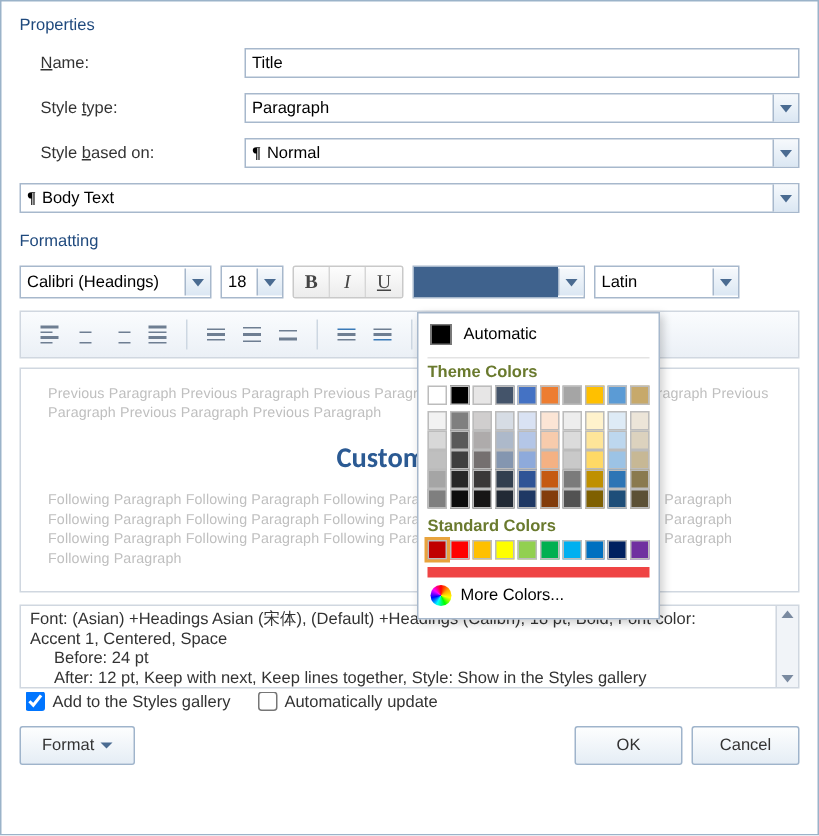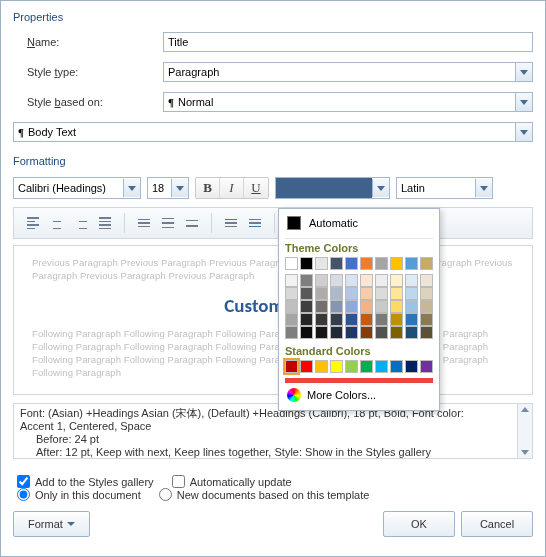--- a/index.html
+++ b/index.html
@@ -39,39 +39,39 @@
 .ibtn { width:22px; height:20px; border:1px solid transparent; border-radius:2px; display:flex; align-items:center; justify-content:center; cursor:pointer; background:transparent; }
 .bars { display:flex; flex-direction:column; gap:2px; width:12px;}
 .bars span{ height:1.5px; background:#6e7e92;}
 .vsep { width:1px; height:20px; background:#cdd7e2; }
 .preview { margin-top:6px; height:150px; border:1px solid #d0d7e0; background:#fff; padding:10px 18px 10px 18px; overflow:hidden; position:relative;}
 .ghost { color:#bfbfbf; font-size:9.5px; line-height:13px; text-align:left; letter-spacing:0.1px; }
 .preview-title { color:#2b5a93; font-size:19px; font-weight:bold; text-align:center; margin:12px 0 10px 0; font-family: Calibri, sans-serif;}
 .desc-box { margin-top:8px; height:56px; border:1px solid #d0d7e0; background:#fff; padding:3px 16px 3px 6px; font-size:10.5px; color:#333; line-height:13px; position:relative;}
 .desc-box .scroll { position:absolute; right:0; top:0; bottom:0; width:15px; border-left:1px solid #d0d7e0; background:#f1f4f8; display:flex; flex-direction:column; justify-content:space-between; align-items:center;}
 .desc-box .sa { width:0;height:0;border-left:4px solid transparent;border-right:4px solid transparent;}
-.opts { margin-top:16px; display:flex; flex-direction:column; gap:0; padding-left:4px;justify-content:flex-end;}
+.opts { margin-top:2px; display:flex; flex-direction:column; gap:20px; padding-left:4px;justify-content:flex-end;}
 .opt-row { display:flex; gap:18px; align-items:center;}
 .chk, .rad { display:flex; align-items:center; gap:5px; cursor:pointer; color:#333;}
 .chk input, .rad input { margin:0; }
 .footer { display:flex; align-items:center; margin-top:10px; gap:6px;}
 .btn { height:22px; border:1px solid #9fb4cb; background:linear-gradient(#fdfefe,#e5edf5); border-radius:2px; padding:12px 14px; cursor:pointer; color:#333; display:flex; align-items:center; gap:4px;}
 .btn .tri{ border-top:4px solid #4a6b91;}
 .spacer{flex:1;}
 
 
 .popup { position:absolute; left:278px; top:208px; width:162px; background:#fff; border:1px solid #a7b8cc; box-shadow:2px 2px 6px rgba(0,0,0,0.2); z-index:50; padding:4px 6px 6px 6px;}
 .popup .auto-row { display:flex; align-items:center; gap:8px; padding:3px 2px 5px 2px; cursor:pointer;}
 .popup .auto-sw { width:14px; height:14px; border:1px solid #777; background:#000;}
 .popup .sect { color:#6a7a2e; font-size:11px; font-weight:600; margin:3px 0 3px 0;}
 .grid { display:grid; grid-template-columns: repeat(10, 13px); gap:2px;}
 .sw { width:13px; height:13px; border:1px solid #bcbcbc; cursor:pointer;}
 .grid-std { display:grid; grid-template-columns: repeat(10, 13px); gap:2px; margin-top:2px;}
 .sw.sel { outline:2px solid #e8a33d; outline-offset:0; }
-.more-row { display:flex; align-items:center; gap:6px; padding:5px 2px 2px 2px; border-top:5px solid #ef4444; margin-top:5px; cursor:pointer;}
+.more-row { display:flex; align-items:center; gap:6px; padding:5px 2px 2px 2px; border-top:7px solid #ef4444; margin-top:5px; cursor:pointer;}
 .wheel { width:14px; height:14px; border-radius:50%; background: conic-gradient(red,orange,yellow,lime,cyan,blue,magenta,red);}
 hr.thin { border:none; border-top:1px solid #e3e3e3; margin:3px 0;}
 </style>
 </head>
 <body>
 
 <div class="dialog">
 
 
   <div class="content">
@@ -262,30 +262,20 @@
 
     <div class="opts">
       <div class="opt-row">
         <label class="chk">
             <input type="checkbox" checked="" style="">
             <span>Add to the Styles gallery</span>
           </label>
         <label class="chk">
             <input type="checkbox" style="">
             <span>Automatically update</span>
-          </label>
-      </div>
-      <div class="opt-row">
-        <label class="rad">
-            <input type="radio" name="scope" checked="" style="">
-            <span>Only in this document</span>
-          </label>
-        <label class="rad">
-            <input type="radio" name="scope" style="">
-            <span>New documents based on this template</span>
           </label>
       </div>
     </div>
 
     <div class="footer">
       <button class="btn">
           <span>Format</span>
           <span class="tri"></span>
         </button>
       <div class="spacer"></div>

